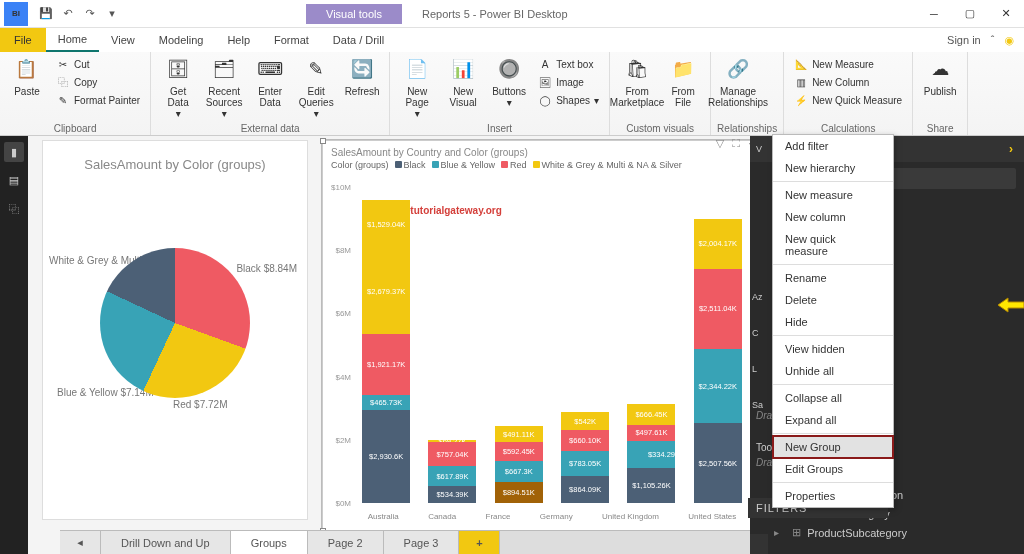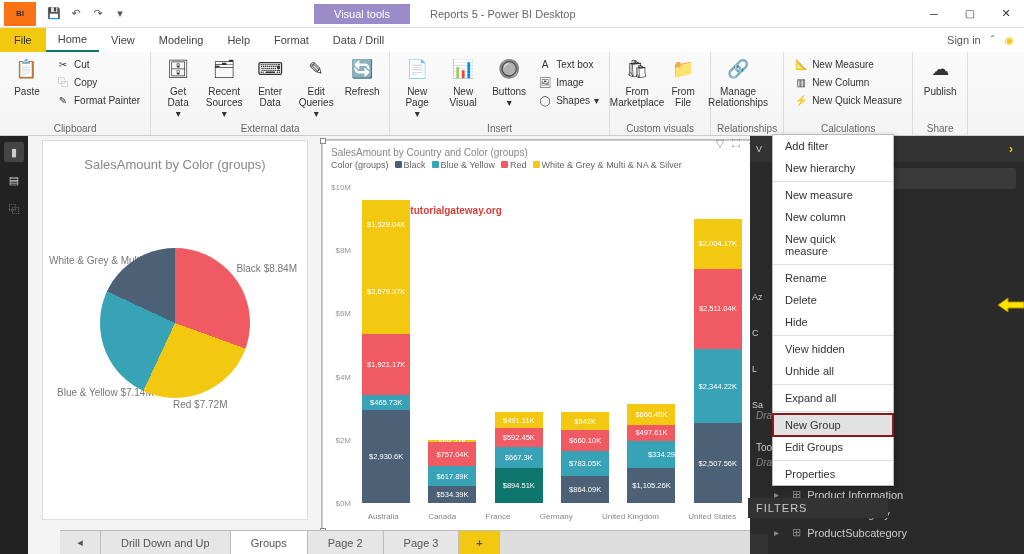--- a/index.html
+++ b/index.html
@@ -1,19 +1,19 @@
 <!DOCTYPE html>
 <html><head>
 <meta charset="utf-8">
 <style>
 *{box-sizing:border-box;margin:0;padding:0;font-family:'Segoe UI',Tahoma,sans-serif}
 body{width:1024px;height:554px;overflow:hidden;background:#fff;font-size:11px;color:#333;position:relative}
 
 .titlebar{height:28px;background:#fff;display:flex;align-items:center;border-bottom:1px solid #e1e1e1}
-.app-icon{width:32px;height:24px;background:#f97316;margin:4px 4px;display:flex;align-items:center;justify-content:center;font-weight:bold;color:#333;font-size:8px}
+.app-icon{width:24px;height:24px;background:#3b82f6;margin:4px 4px;display:flex;align-items:center;justify-content:center;font-weight:bold;color:#333;font-size:8px}
 .qat{display:flex;gap:2px;padding:0 4px}
 .qat-btn{width:20px;height:20px;display:flex;align-items:center;justify-content:center;cursor:pointer;color:#555}
 .titlebar-center{flex:1;display:flex;align-items:center;justify-content:flex-start;padding-left:180px}
 .vt-tab{background:#9b8bc9;color:#fff;padding:4px 20px;font-size:11px;margin-right:20px}
 .win-title{color:#666;font-size:11px}
 .win-controls{display:flex}
 .win-btn{width:36px;height:28px;display:flex;align-items:center;justify-content:center;cursor:pointer}
 
 .ribbon-tabs{height:24px;display:flex;align-items:stretch;background:#fff}
 .file-tab{background:#f2c811;color:#333;padding:0 14px;display:flex;align-items:center;font-size:11px;cursor:pointer}
@@ -288,21 +288,21 @@
               <div class="seg" style="background: rgb(242, 200, 17); height: 85.204px;">$2,679.37K</div>
               <div class="seg" style="background: rgb(242, 200, 17); height: 48.6235px;">$1,529.04K</div>
             </div>
             <div class="barcol">
               <div class="seg" style="background: rgb(76, 96, 118); height: 16.9936px;">$534.39K</div>
               <div class="seg" style="background: rgb(56, 163, 182); height: 19.6489px;">$617.89K</div>
               <div class="seg" style="background: rgb(239, 90, 99); height: 24.0739px;">$757.04K</div>
               <div class="seg" style="background: rgb(242, 200, 17); height: 2.20279px;">$69.27K</div>
             </div>
             <div class="barcol">
-              <div class="seg" style="background: #0f766e; height: 35px;">$894.51K</div>
+              <div class="seg" style="background: #a16207; height: 21px;">$894.51K</div>
               <div class="seg" style="background: rgb(56, 163, 182); height: 21.2201px;">$667.3K</div>
               <div class="seg" style="background: rgb(239, 90, 99); height: 18.8399px;">$592.45K</div>
               <div class="seg" style="background: rgb(242, 200, 17); height: 15.6173px;">$491.11K</div>
             </div>
             <div class="barcol">
               <div class="seg" style="background: rgb(76, 96, 118); height: 27.4781px;">$864.09K</div>
               <div class="seg" style="background: rgb(56, 163, 182); height: 24.901px;">$783.05K</div>
               <div class="seg" style="background: rgb(239, 90, 99); height: 20.9912px;">$660.10K</div>
               <div class="seg" style="background: rgb(242, 200, 17); height: 17.2356px;">$542K</div>
             </div>
@@ -475,20 +475,21 @@
     <div class="cm-item">New column</div>
     <div class="cm-item">New quick measure</div>
     <div class="cm-sep"></div>
     <div class="cm-item">Rename</div>
     <div class="cm-item">Delete</div>
     <div class="cm-item">Hide</div>
     <div class="cm-sep"></div>
     <div class="cm-item">View hidden</div>
     <div class="cm-item">Unhide all</div>
     <div class="cm-sep"></div>
+    <div class="cm-item">Collapse all</div>
     <div class="cm-item">Expand all</div>
     <div class="cm-sep"></div>
     <div class="cm-item hl">New Group</div>
     <div class="cm-item">Edit Groups</div>
     <div class="cm-sep"></div>
     <div class="cm-item">Properties</div>
   </div>
 
 <div class="yarrow">
 <svg viewBox="0 0 26 18">

